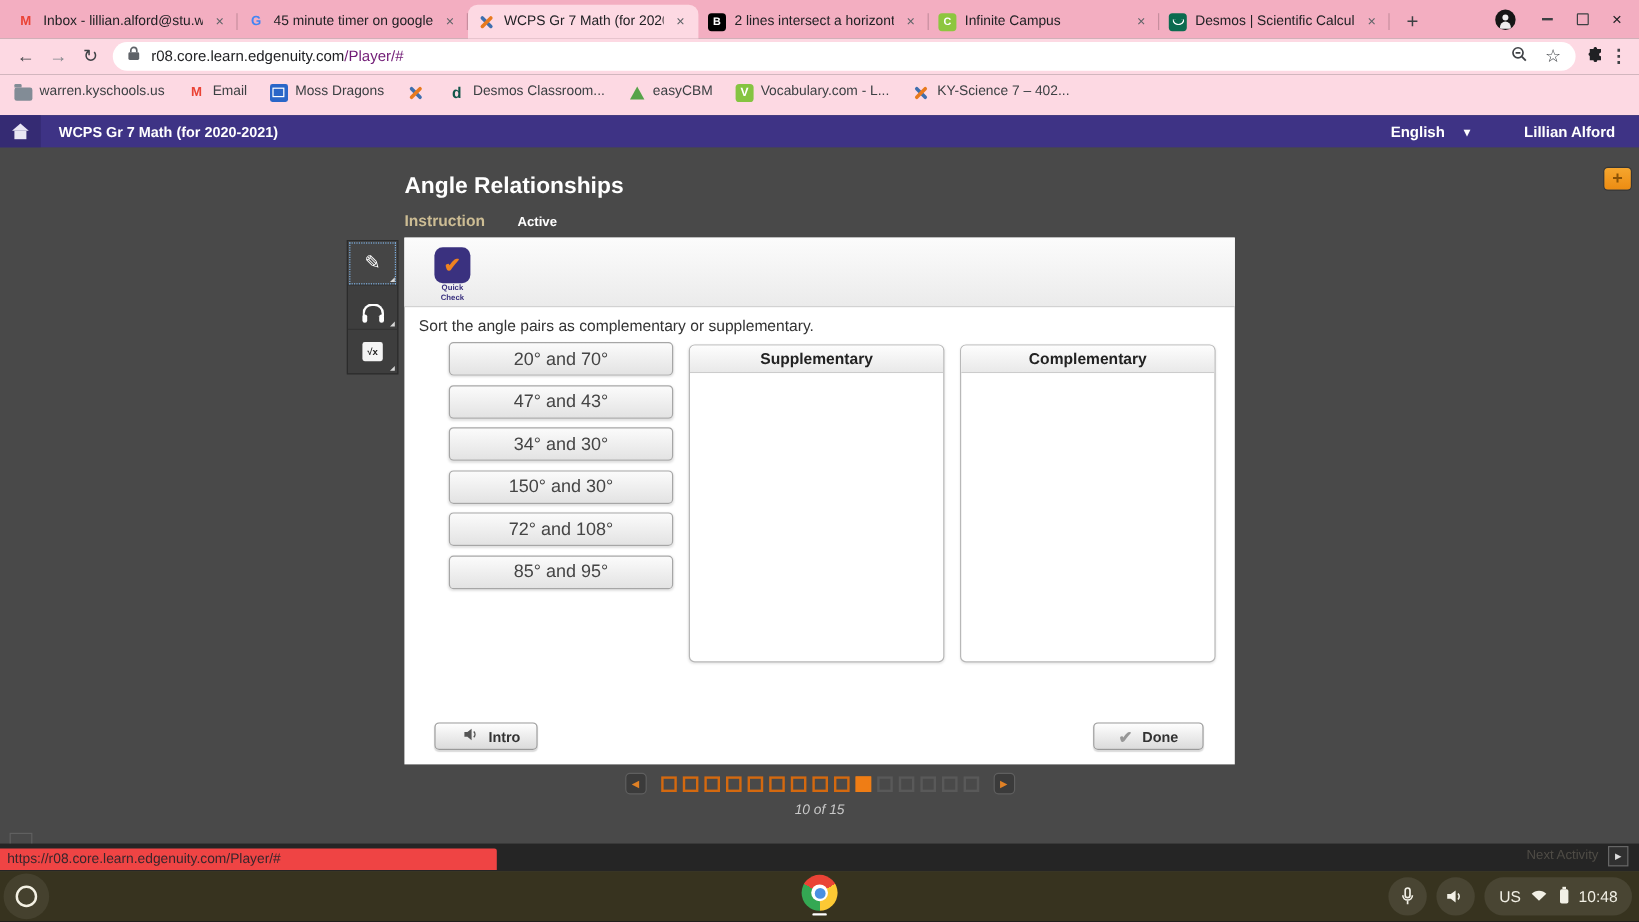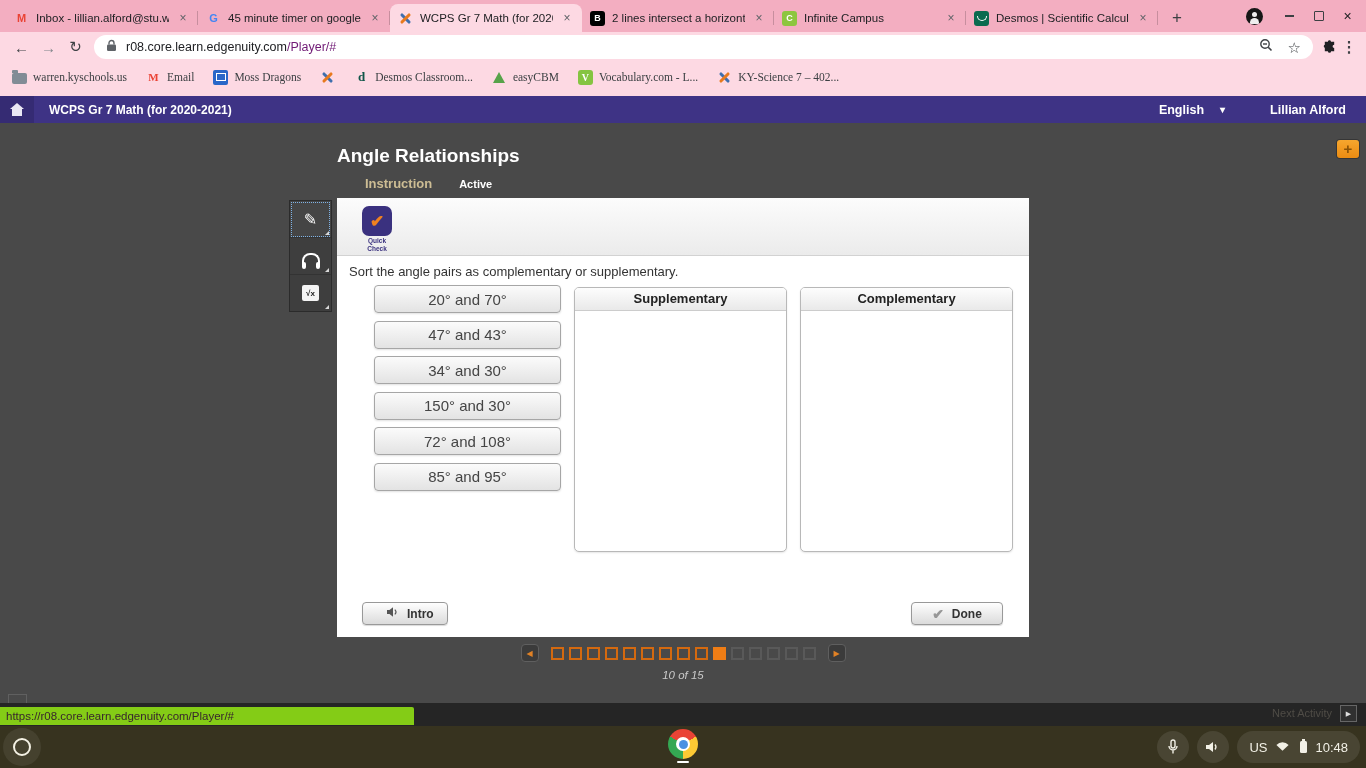--- a/index.html
+++ b/index.html
@@ -37,21 +37,21 @@
   .host{color:#202124;}.path{color:#701a75;}
   .omni-right{margin-left:auto;display:flex;align-items:center;gap:15px;}
   .star{font-size:15px;color:#3f4246;line-height:1;}
   .ext{width:22px;text-align:center;}
   .menu3{width:18px;text-align:center;font-size:15px;font-weight:bold;color:#3f4246;}
 
   
   .bookmarks{position:absolute;left:0;top:62px;width:1366px;height:34px;background:#fdd9e3;
     display:flex;align-items:center;padding:0 0 4px 12px;box-sizing:border-box;}
   .bms{display:flex;align-items:center;gap:19px;}
-  .bm{display:flex;align-items:center;gap:6px;font-size:11.5px;color:#3c4043;font-family:Liberation Serif, serif;}
+  .bm{display:flex;gap:6px;font-size:11.5px;color:#3c4043;}
 
   
   .fav{width:15px;height:15px;flex:0 0 15px;position:relative;display:inline-flex;align-items:center;
     justify-content:center;font-weight:bold;font-size:11px;box-sizing:border-box;}
   .fi-gmail{color:#ea4335;}.fi-gmail::before{content:"M";}
   .fi-google{color:#4285f4;}.fi-google::before{content:"G";}
   .fi-edgenuity::before,.fi-edgenuity::after{content:'';position:absolute;left:6px;top:1px;width:3px;height:13px;border-radius:1.5px;}
   .fi-edgenuity::before{background:#3f6fae;transform:rotate(-45deg);}
   .fi-edgenuity::after{background:#e87a1e;transform:rotate(45deg);}
   .fi-brainly{background:#000;border-radius:3px;color:#fff;font-size:9px;}.fi-brainly::before{content:"B";}
@@ -76,21 +76,21 @@
   .lang{margin-left:auto;display:flex;align-items:center;gap:16px;font-weight:bold;font-size:12.5px;}
   .chev{font-size:10px;}
   .user{margin:0 20px 0 45px;font-weight:bold;font-size:12.5px;}
 
   
   .main{position:absolute;left:0;top:123px;width:1366px;height:580px;background:#494949;}
   .enotes{position:absolute;right:7px;top:17px;width:22px;height:18px;border-radius:3px;
     background:linear-gradient(#f6a62e,#ec8c12);color:#8a5206;font-weight:bold;font-size:15px;
     line-height:17px;text-align:center;box-shadow:0 0 0 1px rgba(0,0,0,.25);}
   .lesson-title{position:absolute;left:337px;top:22px;font-size:19px;font-weight:bold;color:#fff;}
-  .lesson-tabs{position:absolute;left:337px;top:53px;display:flex;gap:27px;align-items:baseline;margin-left:28px;}
+  .lesson-tabs{position:absolute;left:337px;top:53px;display:flex;gap:27px;align-items:baseline;}
   .lt1{color:#cdbd94;font-weight:bold;font-size:13px;}
   .lt2{color:#fff;font-weight:bold;font-size:11px;}
 
   .tools{position:absolute;left:289px;top:77px;width:43px;background:#3e3e3e;border:1px solid #2b2b2b;box-sizing:border-box;}
   .tool{height:36px;position:relative;display:flex;align-items:center;justify-content:center;border-bottom:1px solid #333;}
   .tool:last-child{border-bottom:none;}
   .tool.focused{outline:1px dotted #7fb2e5;outline-offset:-2px;background:#454545;}
   .tool::after{content:'';position:absolute;right:2px;bottom:2px;border-left:4px solid transparent;border-bottom:4px solid #d8d8d8;}
   .ti-pencil{font-size:16px;color:#fff;}
   .ti-headphones{width:14px;height:9px;border:2px solid #fff;border-bottom:none;border-radius:8px 8px 0 0;position:relative;margin-top:5px;}
@@ -134,21 +134,21 @@
   .sq.current{background:#ef7d15;border:2px solid #ef7d15;}
   .sq.todo{border:2px solid #595959;}
   .pg-caption{position:absolute;left:0;right:0;top:546px;text-align:center;font-size:11.5px;font-style:italic;color:#c9c9c9;}
   .ghost-box{position:absolute;left:8px;top:571px;width:17px;height:13px;border:1px solid #606060;}
 
   
   .pfooter{position:absolute;left:0;top:703px;width:1366px;height:23px;background:#252525;}
   .next-label{position:absolute;right:34px;top:4px;font-size:11px;color:#4f4c46;}
   .next-btn{position:absolute;right:9px;top:2px;width:17px;height:17px;background:#303030;border:1px solid #666;
     color:#ddd;font-size:7px;display:flex;align-items:center;justify-content:center;box-sizing:border-box;}
-  .tooltip{position:absolute;left:0;top:707px;width:414px;height:18px;background:#84cc16;color:#38262c;
+  .tooltip{position:absolute;left:0;top:707px;width:414px;height:18px;background:#ef4444;color:#38262c;
     font-size:11.5px;line-height:18px;padding-left:6px;box-sizing:border-box;border-top-right-radius:2px;z-index:5;}
 
   
   .shelf{position:absolute;left:0;top:726px;width:1366px;height:42px;background:#37331f;}
   .launcher{position:absolute;left:3px;top:2px;width:38px;height:38px;border-radius:50%;
     background:rgba(255,255,255,.07);display:flex;align-items:center;justify-content:center;}
   .ring{width:14px;height:14px;border:2.5px solid #f4f1e4;border-radius:50%;}
   .chrome-wrap{position:absolute;left:50%;transform:translateX(-50%);top:3px;width:34px;text-align:center;}
   .chrome-ic{width:30px;height:30px;border-radius:50%;margin:0 auto;position:relative;
     background:conic-gradient(from 60deg,#fcc934 0 120deg,#34a853 120deg 240deg,#ea4335 240deg 360deg);}

